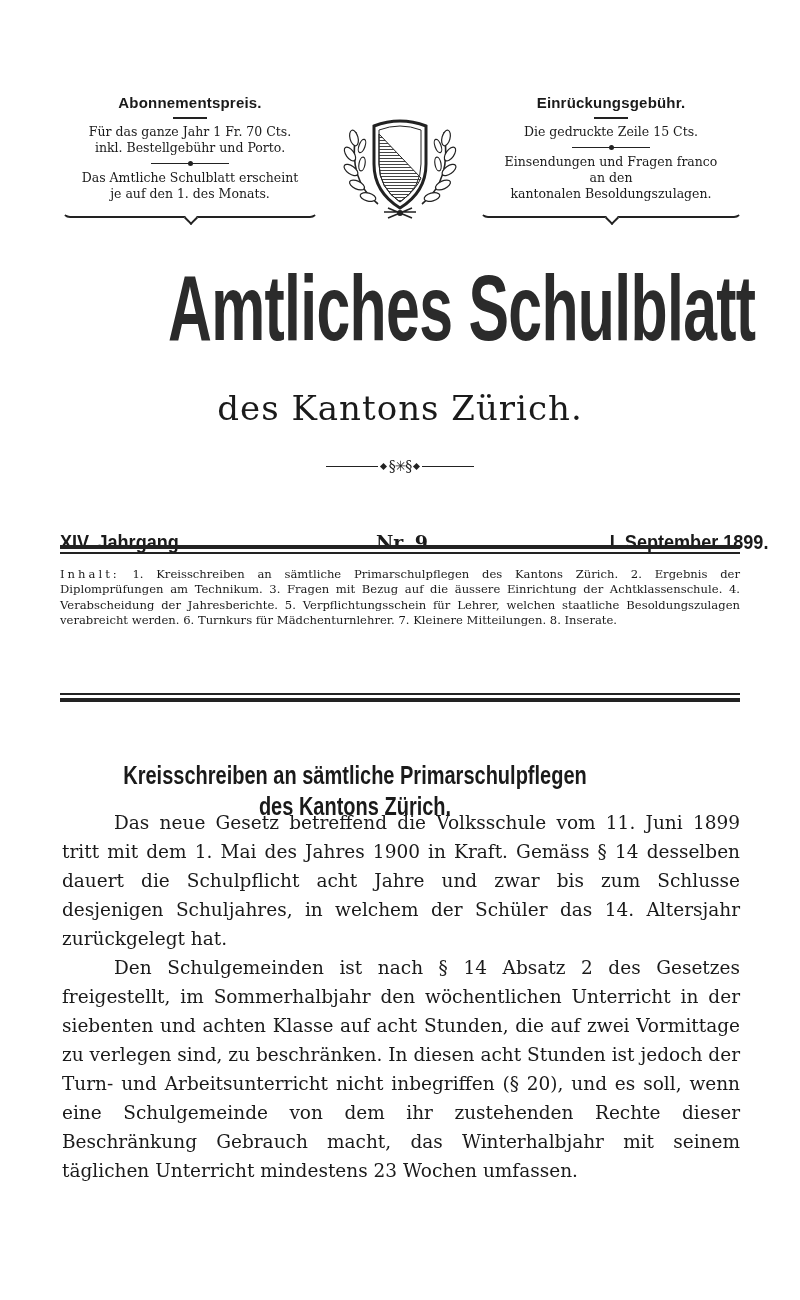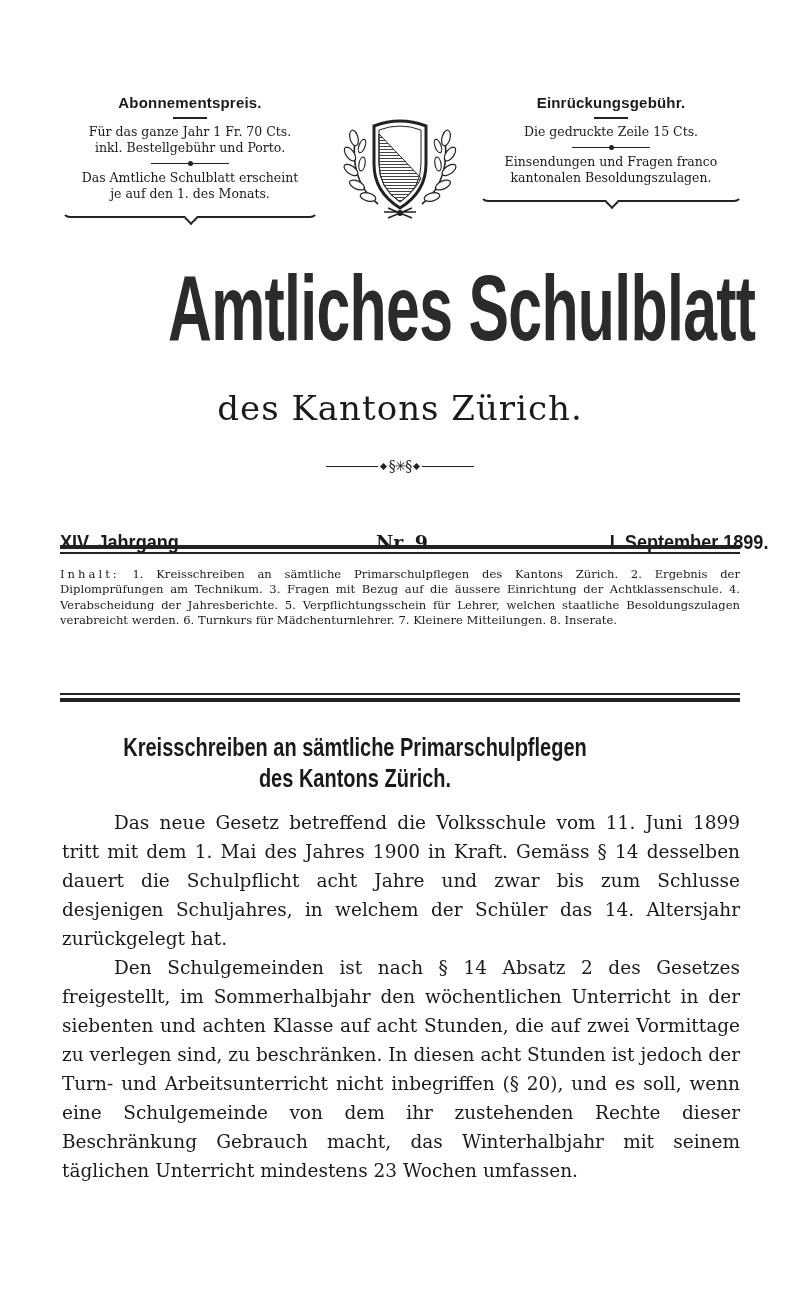--- a/index.html
+++ b/index.html
@@ -76,20 +76,21 @@
     <circle cx="62" cy="101" r="3" fill="#222"></circle>
   </svg>
 </div>
 
 <div class="abs center" style="left:480px; top:94px; width:262px;">
   <div class="box-title">Einrückungsgebühr.</div>
   <div class="short-rule"></div>
   <div class="box-line">Die gedruckte Zeile 15 Cts.</div>
   <div class="dot-rule"></div>
   <div class="box-line">Einsendungen und Fragen franco</div>
+  <div class="box-line">an den</div>
   <div class="box-line">kantonalen Besoldungszulagen.</div>
   <div class="brace"></div>
 </div>
 
 <div class="abs" style="left:0; top:262px; width:800px; text-align:center;margin-left:32px;">
   <div class="masthead">Amtliches Schulblatt</div>
 </div>
 <div class="abs center" style="left:0; top:388px; width:800px;">
   <div class="subtitle">des Kantons Zürich.</div>
 </div>
@@ -118,21 +119,21 @@
   <span class="toc-label">Inhalt:</span>
   <span>1. Kreisschreiben an sämtliche Primarschulpflegen des Kantons Zürich. 2. Ergebnis der Diplomprüfungen am Technikum. 3. Fragen mit Bezug auf die äussere Einrichtung der Achtklassenschule. 4. Verabscheidung der Jahresberichte. 5. Verpflichtungsschein für Lehrer, welchen staatliche Besoldungszulagen verabreicht werden. 6. Turnkurs für Mädchenturnlehrer. 7. Kleinere Mitteilungen. 8. Inserate.</span>
 </div>
 
 <div class="abs" style="left:60px; top:693px; width:680px;">
   <div class="rule-thin"></div>
   <div style="height:3px;"></div>
   <div class="rule-thick"></div>
 </div>
 
-<div class="abs" style="left:0; top:732px; width:710px; text-align:center;">
+<div class="abs" style="left:0; top:760px; width:710px; text-align:center;">
   <div class="headline">Kreisschreiben an sämtliche Primarschulpflegen</div>
   <div class="headline">des Kantons Zürich.</div>
 </div>
 
 <div class="abs" style="left:62px; top:808px; width:678px;">
   <p class="body-p">Das neue Gesetz betreffend die Volksschule vom 11. Juni 1899 tritt mit dem 1. Mai des Jahres 1900 in Kraft. Gemäss § 14 desselben dauert die Schulpflicht acht Jahre und zwar bis zum Schlusse desjenigen Schuljahres, in welchem der Schüler das 14. Altersjahr zurückgelegt hat.</p>
   <p class="body-p">Den Schulgemeinden ist nach § 14 Absatz 2 des Gesetzes freigestellt, im Sommerhalbjahr den wöchentlichen Unterricht in der siebenten und achten Klasse auf acht Stunden, die auf zwei Vormittage zu verlegen sind, zu beschränken. In diesen acht Stunden ist jedoch der Turn- und Arbeitsunterricht nicht inbegriffen (§ 20), und es soll, wenn eine Schulgemeinde von dem ihr zustehenden Rechte dieser Beschränkung Gebrauch macht, das Winterhalbjahr mit seinem täglichen Unterricht mindestens 23 Wochen umfassen.</p>
 </div>
 
 </body></html>

